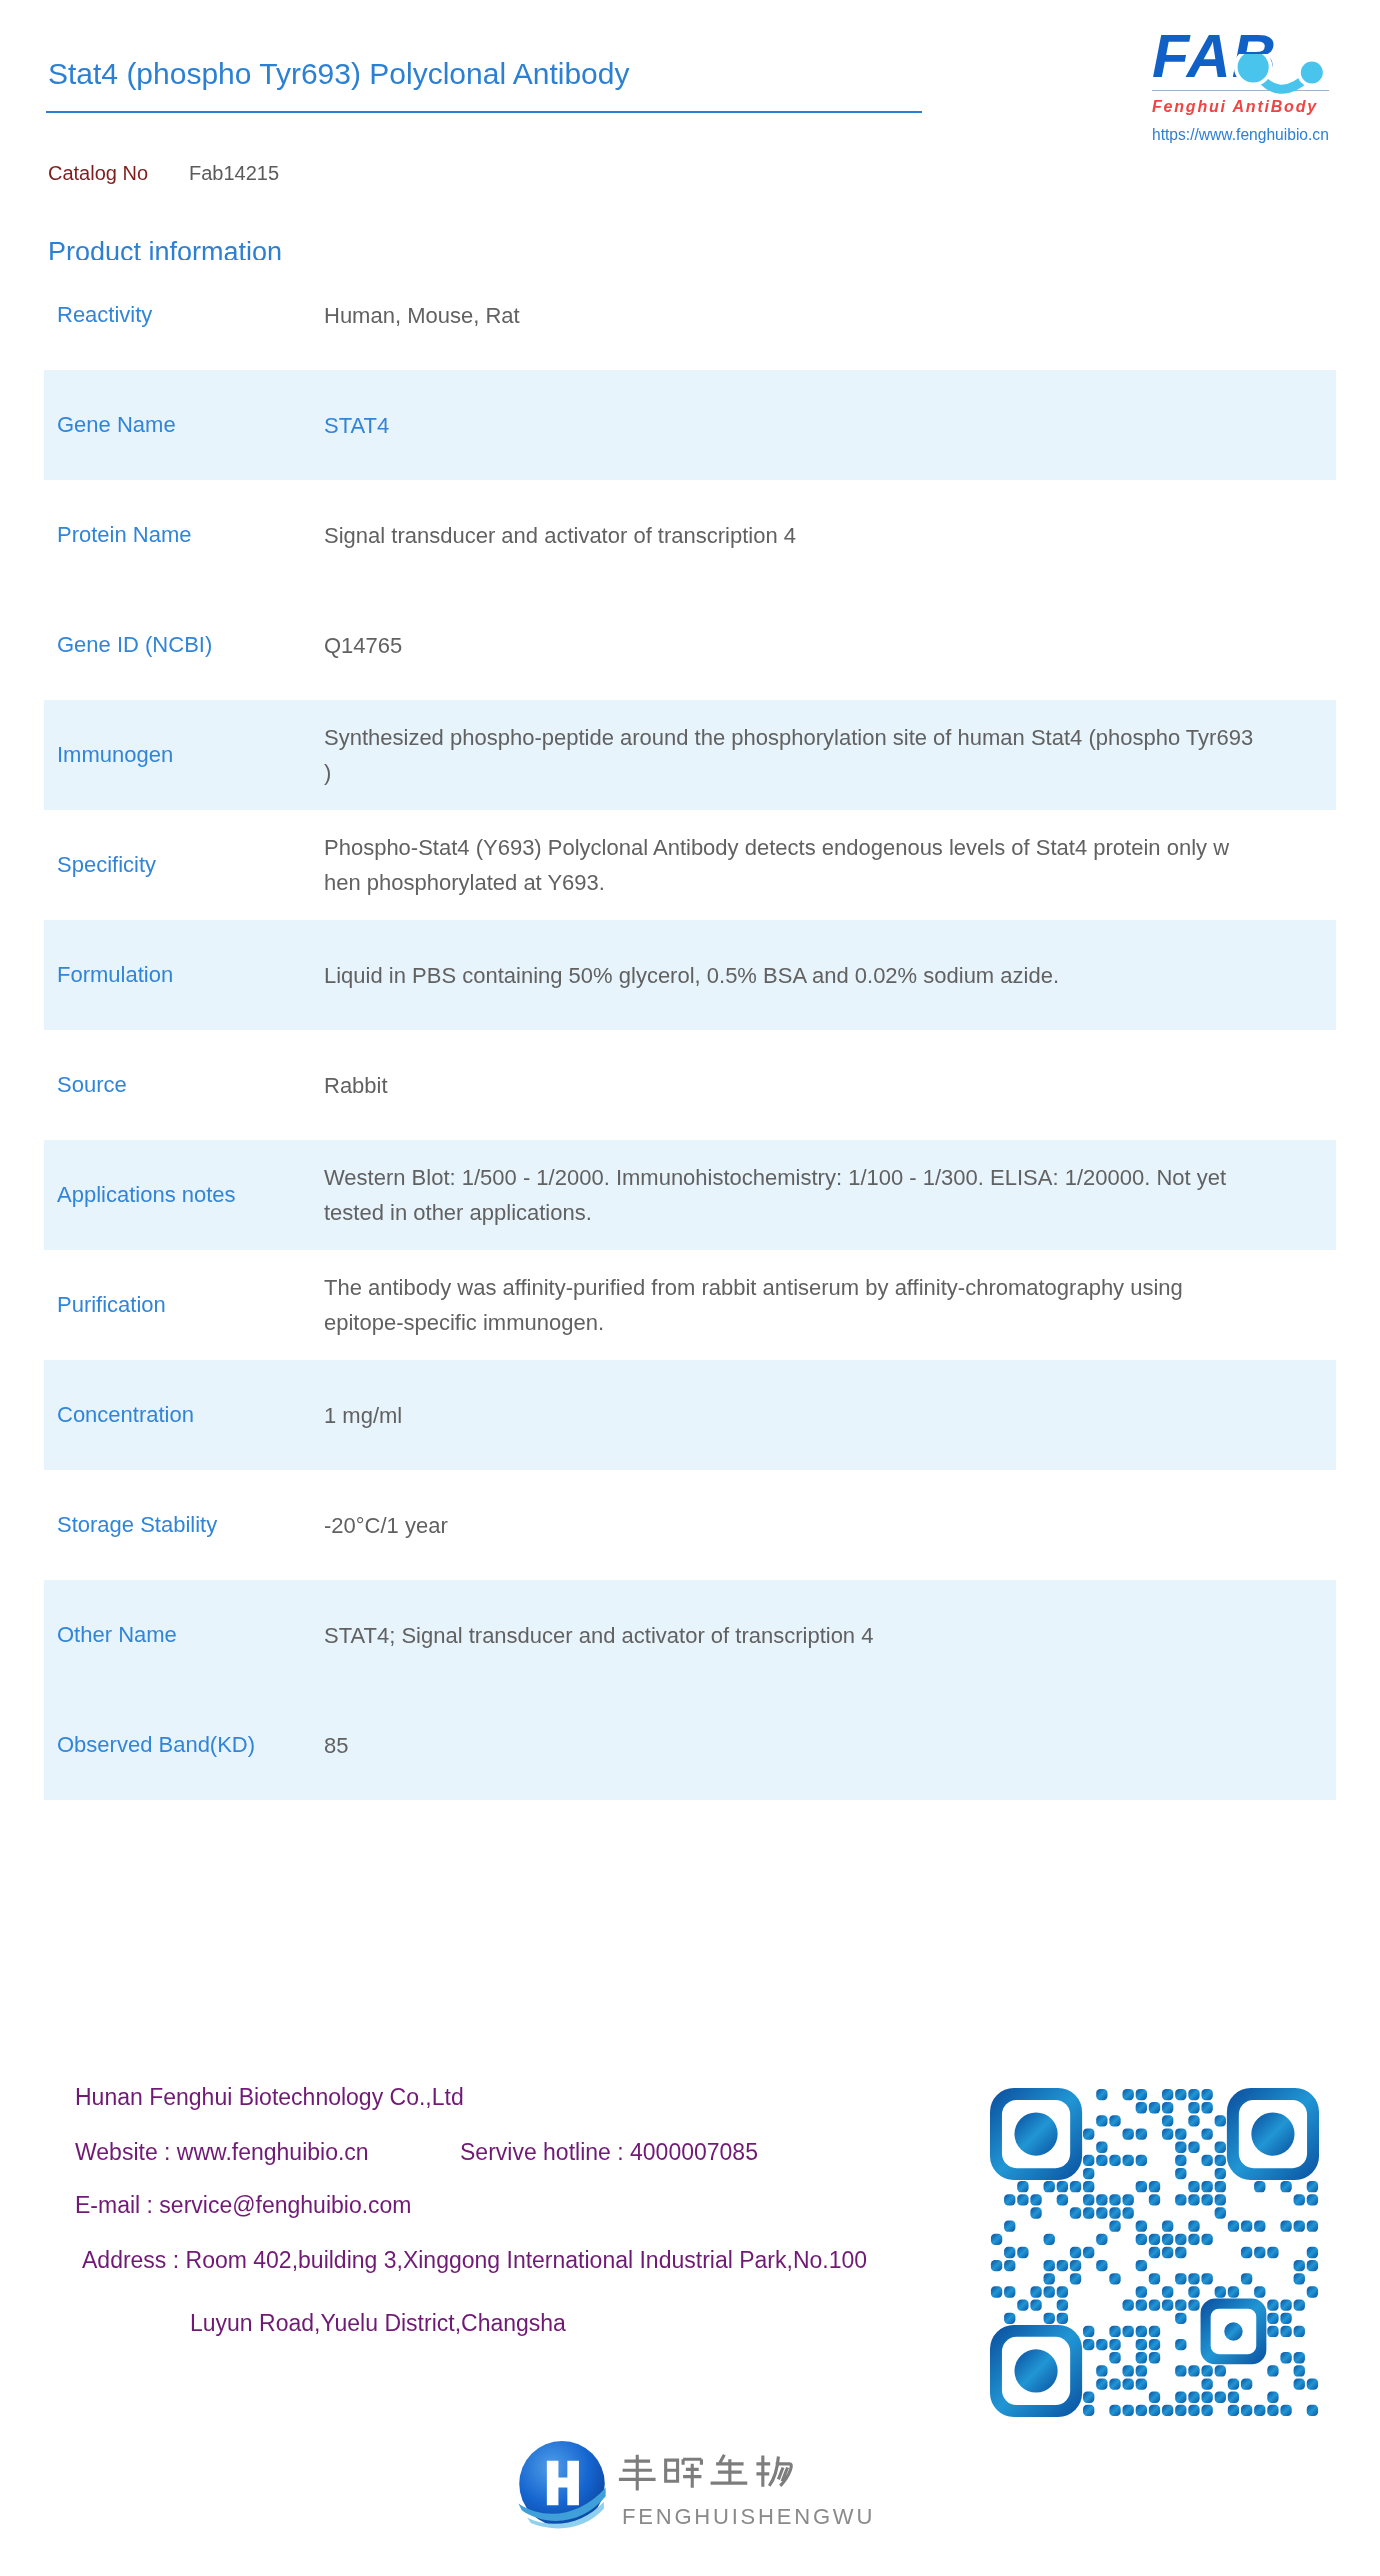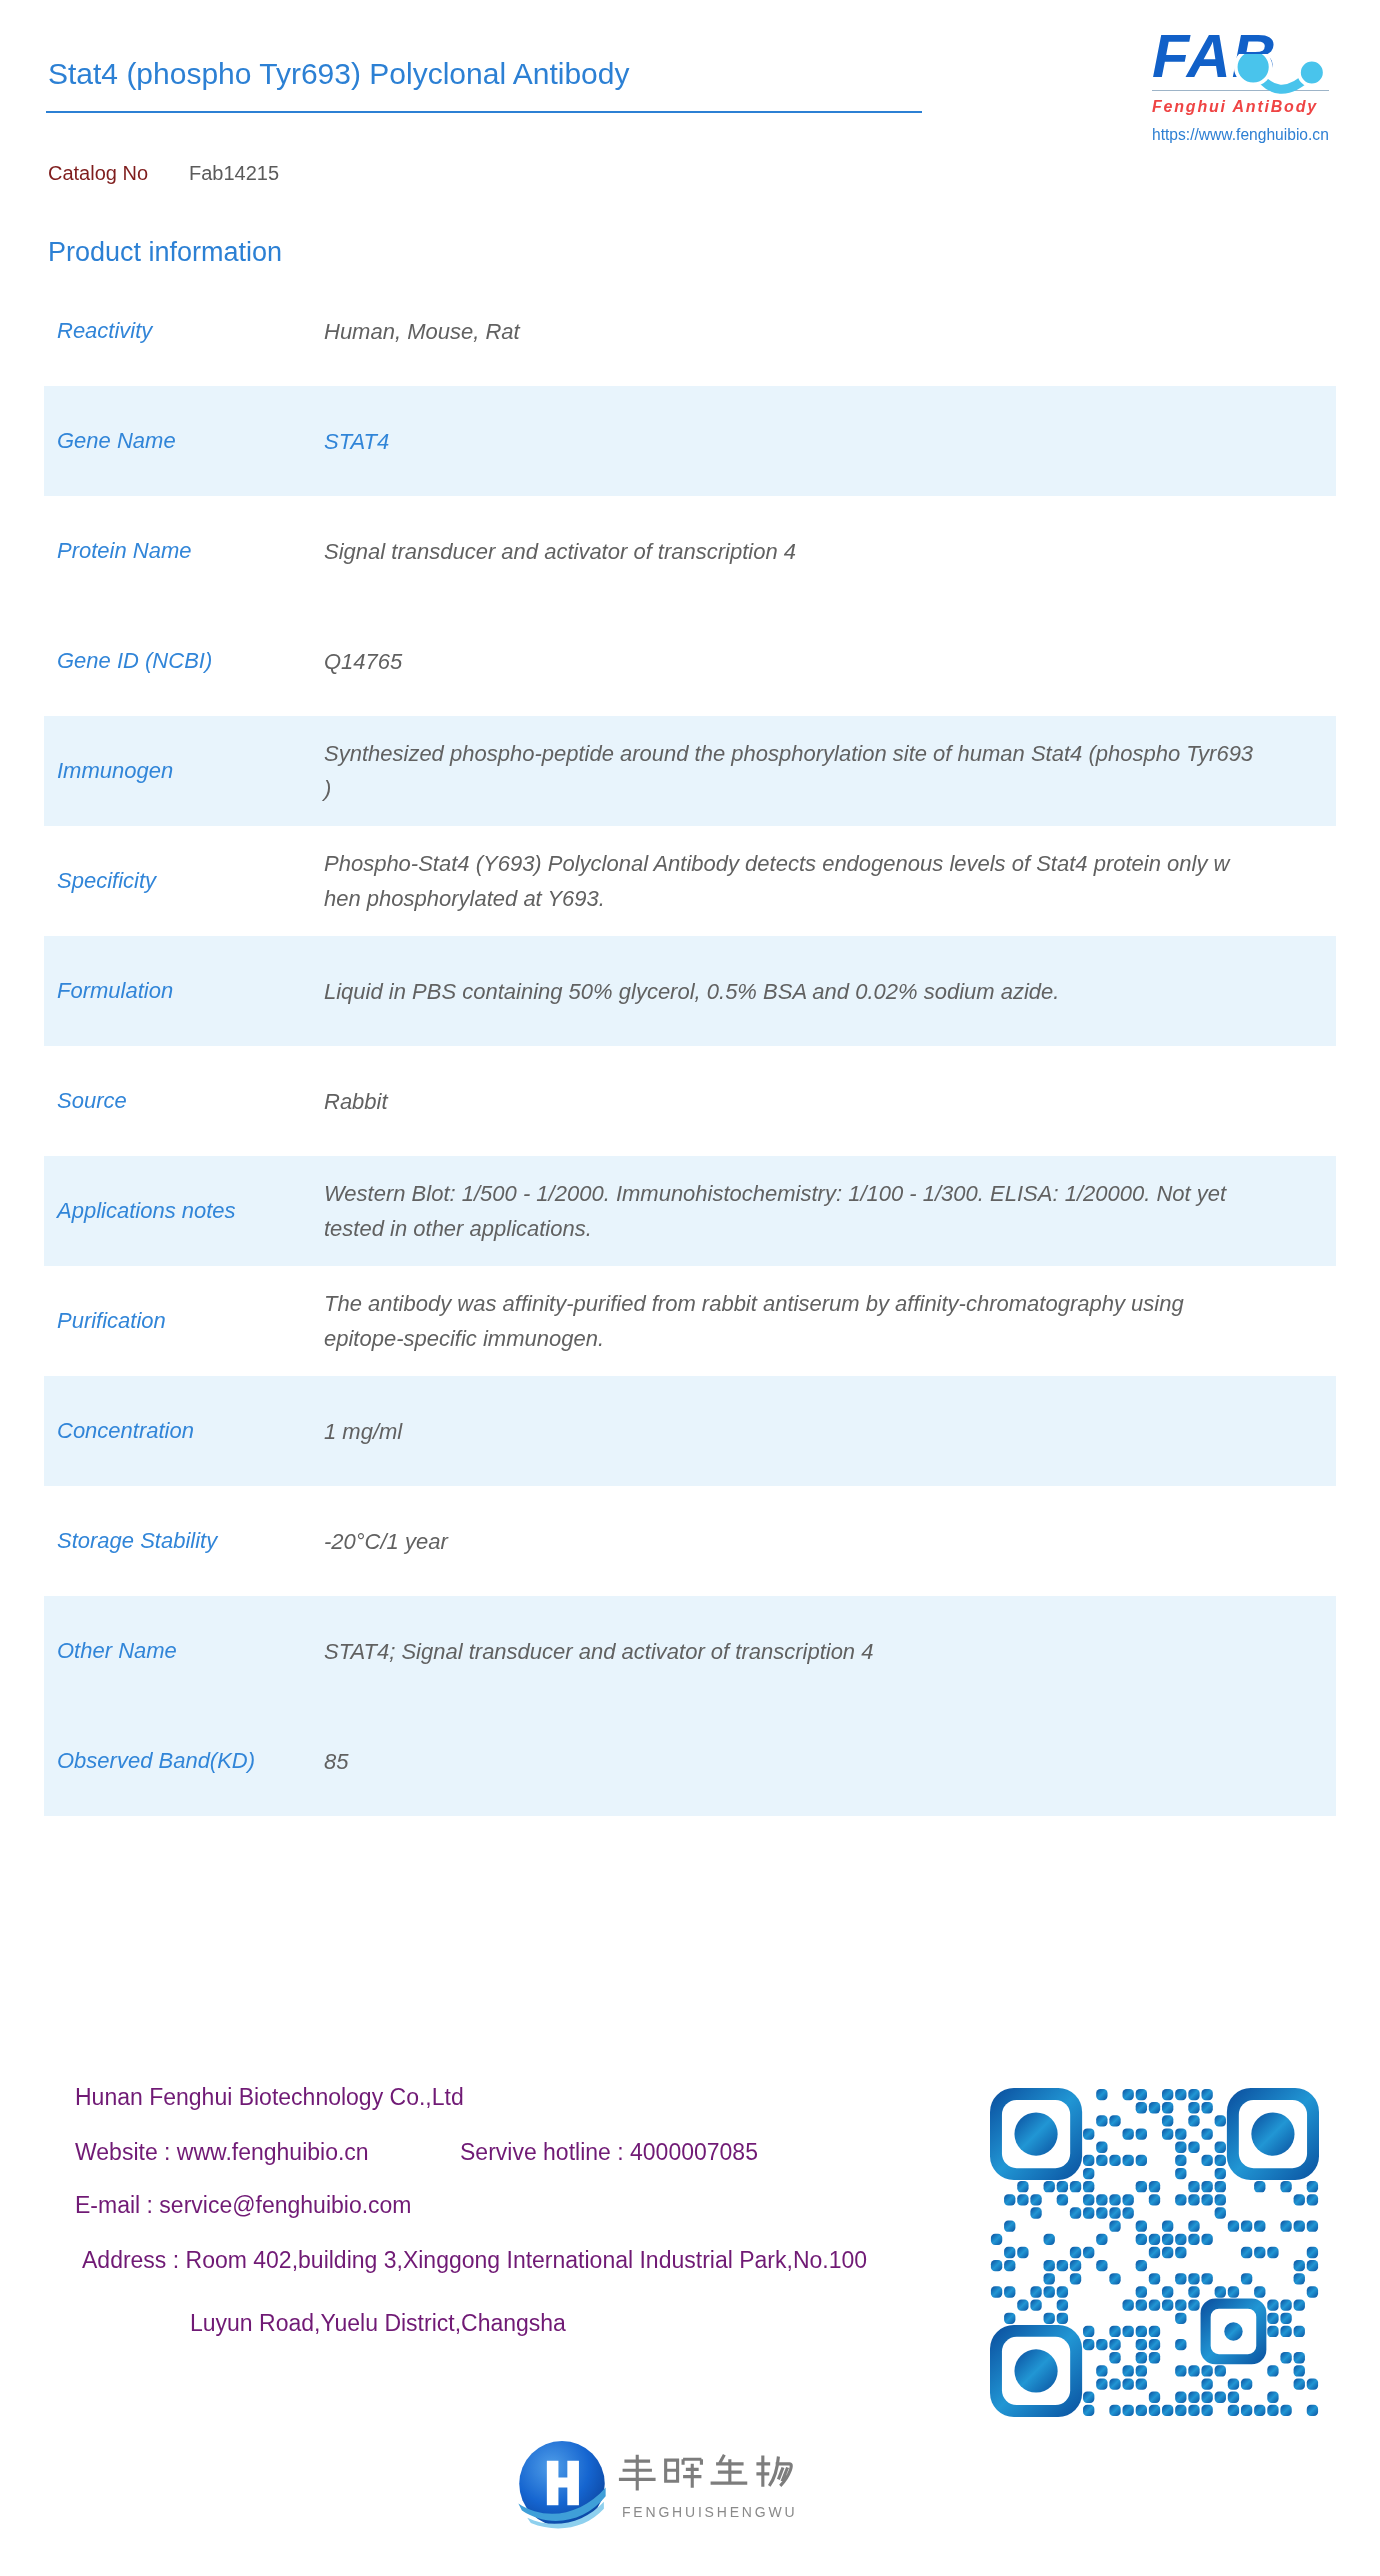--- a/index.html
+++ b/index.html
@@ -22,21 +22,21 @@
   .brand{position:absolute;left:1152px;top:28px;width:189px;}
   .brand .fab{font-size:61px;line-height:57px;font-weight:bold;font-style:italic;
               color:#1160c8;letter-spacing:0.9px;position:relative;}
   .brand .molecule{position:absolute;left:81px;top:26px;pointer-events:none;}
   .brand .brand-rule{width:177px;height:1.8px;background:#9db4c8;margin-top:4.6px;}
   .brand .tagline{margin-top:6.4px;font-size:16px;font-weight:bold;font-style:italic;
                   color:#ef4444;letter-spacing:1.8px;}
   .brand .url{margin-top:10px;font-size:15.6px;color:#2d7fd3;}
 
   
-  .table{position:absolute;left:44px;top:276px;width:1292px;font-style:italic;}
+  .table{position:absolute;left:44px;top:260px;width:1292px;}
   .row{display:flex;align-items:center;height:110px;background:#ffffff;}
   .row.shaded{background:#e8f4fc;}
   .cell.lbl{width:280px;padding-left:13px;box-sizing:border-box;flex:0 0 auto;
             color:#3185d8;font-size:22px;}
   .cell.val{flex:1 1 auto;padding-right:44px;color:#616161;font-size:22px;
             line-height:35px;white-space:pre-line;}
   .cell.val.blue{color:#3185d8;}
 
   
   .f-line{position:absolute;font-size:23px;color:#701a75;}
@@ -45,21 +45,21 @@
   .f-hotline{left:460px;top:2139px;}
   .f-email{left:75px;top:2192px;}
   .f-addr1{left:82px;top:2247px;}
   .f-addr2{left:190px;top:2310px;}
 
   .qr{position:absolute;left:990px;top:2088px;width:329px;height:329px;}
 
   
   .blogo-circle{position:absolute;left:513px;top:2436px;width:98px;height:101px;}
   .blogo-cn{position:absolute;left:616px;top:2451px;width:180px;height:44px;}
-  .blogo-en{position:absolute;left:622px;top:2504px;font-size:14px;color:#8a8a8a;
+  .blogo-en{position:absolute;left:622px;top:2504px;font-size:22px;color:#8a8a8a;
             letter-spacing:2.8px;}
 </style>
 </head>
 <body>
 
 <div class="page">
 
   <h1 class="title">Stat4 (phospho Tyr693) Polyclonal Antibody</h1>
   <div class="title-rule"></div>
 

